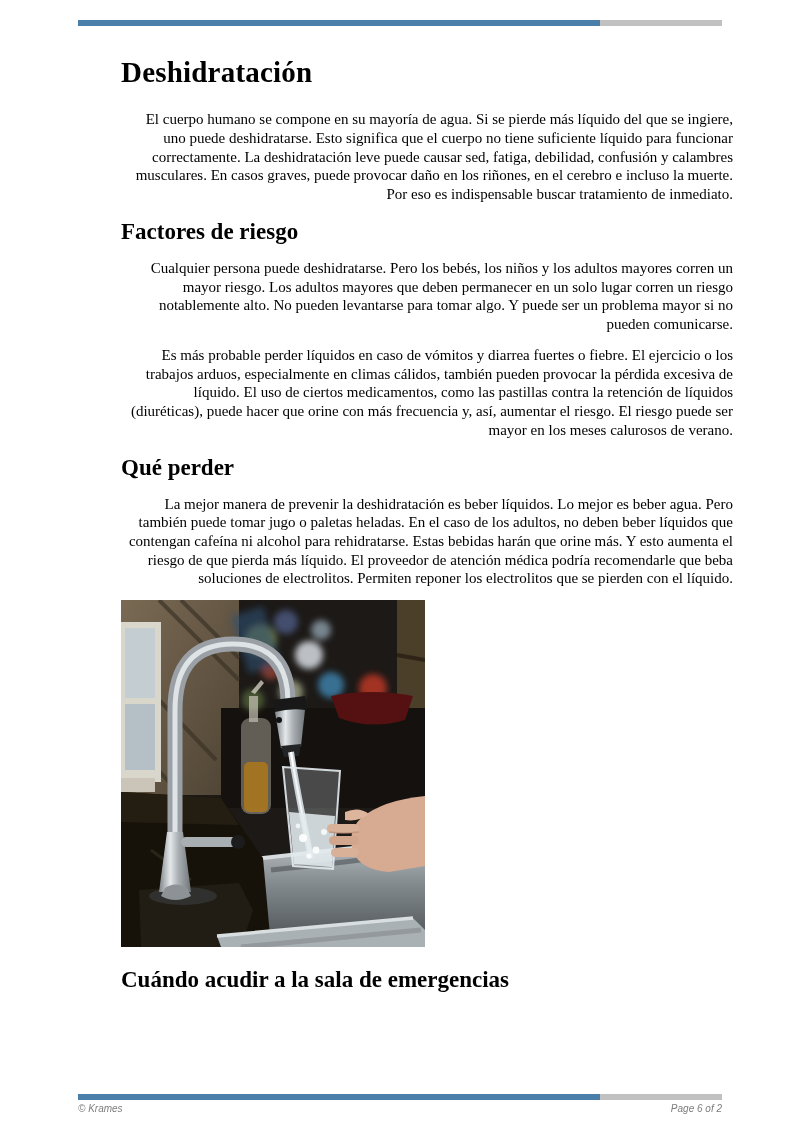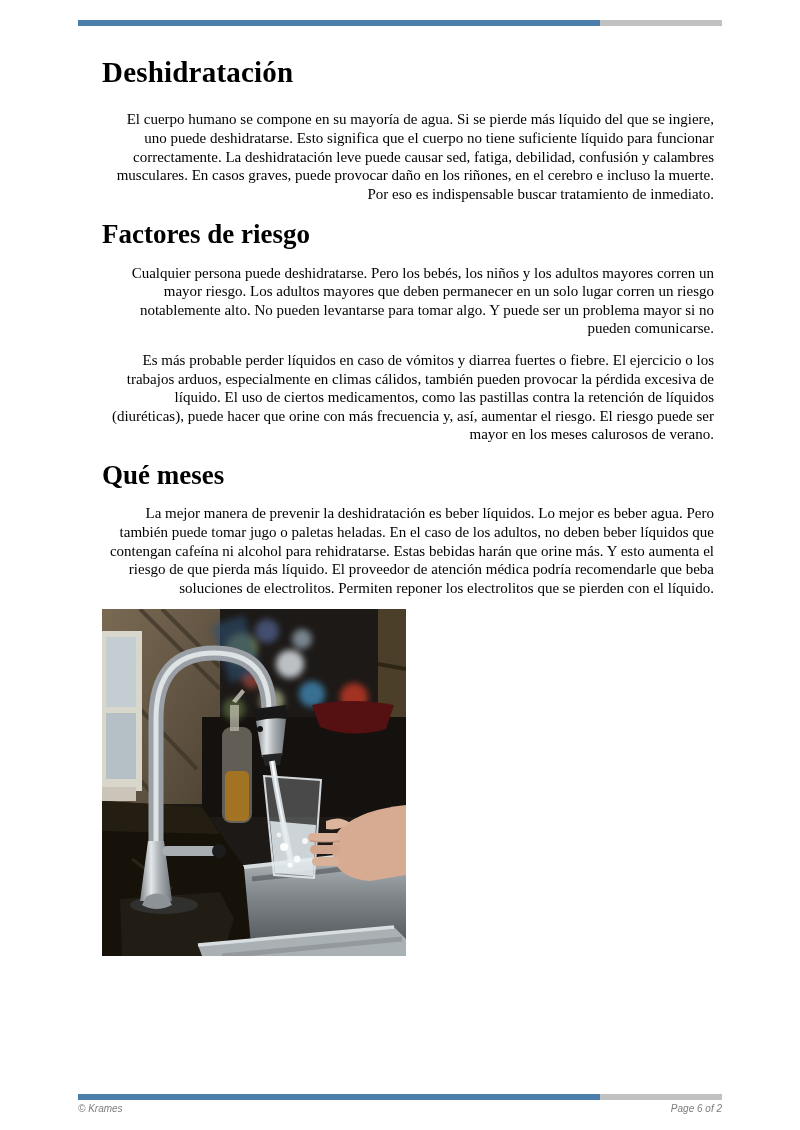--- a/index.html
+++ b/index.html
@@ -11,26 +11,26 @@
   .page{
     position:relative;width:800px;height:1130px;background:#ffffff;
     font-family:"Liberation Serif",serif;color:#000;overflow:hidden;
   }
   .rule-bar{position:absolute;left:78px;width:644px;height:6px;display:flex;}
   .rule-bar .seg-blue{width:522px;height:100%;background:var(--accent);}
   .rule-bar .seg-gray{flex:1;height:100%;background:var(--bar-gray);}
   .rule-bar.top{top:20px;}
   .rule-bar.bottom{top:1094px;}
 
-  .content{position:absolute;left:102px;top:0;width:612px;}
+  .content{position:absolute;left:121px;top:0;width:612px;}
   h1.doc-title{font-size:29px;line-height:1.15;font-weight:bold;margin:56px 0 0 0;letter-spacing:.2px;}
   .content p{font-size:15px;line-height:18.6px;margin:0;text-align:right;}
   p.para{margin-top:13px;}
   p.intro{margin-top:21px;}
-  h2.sec-heading{font-size:27px;line-height:1.2;font-weight:bold;margin:15px 0 0 0;}
+  h2.sec-heading{font-size:23px;line-height:1.2;font-weight:bold;margin:15px 0 0 0;}
   h2.last{margin-top:19px;}
 
   .photo-wrap{margin-top:12px;width:304px;height:347px;position:relative;}
   .photo-wrap svg{display:block;width:304px;height:347px;}
 
   .footer{
     position:absolute;left:78px;top:1103px;width:644px;
     display:flex;justify-content:space-between;
     font-family:"Liberation Sans",sans-serif;font-style:italic;
     font-size:10px;color:var(--footer-text);
@@ -48,21 +48,21 @@
 
   <div class="content">
     <h1 class="doc-title">Deshidratación</h1>
 
     <p class="intro">El cuerpo humano se compone en su mayoría de agua. Si se pierde más líquido del que se ingiere, uno puede deshidratarse. Esto significa que el cuerpo no tiene suficiente líquido para funcionar correctamente. La deshidratación leve puede causar sed, fatiga, debilidad, confusión y calambres musculares. En casos graves, puede provocar daño en los riñones, en el cerebro e incluso la muerte. Por eso es indispensable buscar tratamiento de inmediato.</p>
 
     <h2 class="sec-heading">Factores de riesgo</h2>
     <p class="para">Cualquier persona puede deshidratarse. Pero los bebés, los niños y los adultos mayores corren un mayor riesgo. Los adultos mayores que deben permanecer en un solo lugar corren un riesgo notablemente alto. No pueden levantarse para tomar algo. Y puede ser un problema mayor si no pueden comunicarse.</p>
     <p class="para">Es más probable perder líquidos en caso de vómitos y diarrea fuertes o fiebre. El ejercicio o los trabajos arduos, especialmente en climas cálidos, también pueden provocar la pérdida excesiva de líquido. El uso de ciertos medicamentos, como las pastillas contra la retención de líquidos (diuréticas), puede hacer que orine con más frecuencia y, así, aumentar el riesgo. El riesgo puede ser mayor en los meses calurosos de verano.</p>
 
-    <h2 class="sec-heading">Qué meses</h2>
+    <h2 class="sec-heading">Qué perder</h2>
     <p class="para">La mejor manera de prevenir la deshidratación es beber líquidos. Lo mejor es beber agua. Pero también puede tomar jugo o paletas heladas. En el caso de los adultos, no deben beber líquidos que contengan cafeína ni alcohol para rehidratarse. Estas bebidas harán que orine más. Y esto aumenta el riesgo de que pierda más líquido. El proveedor de atención médica podría recomendarle que beba soluciones de electrolitos. Permiten reponer los electrolitos que se pierden con el líquido.</p>
 
     <div class="photo-wrap" role="img" aria-label="Grifo de cocina llenando con agua un vaso sostenido por una mano sobre el fregadero">
       <svg viewBox="0 0 304 347" preserveAspectRatio="none">
         <defs>
           <linearGradient id="steelV" x1="0" y1="0" x2="1" y2="0">
             <stop offset="0" stop-color="#7d8387"></stop>
               <stop offset="0.35" stop-color="#e4e8ea"></stop>
             <stop offset="0.6" stop-color="#aab0b4"></stop>
               <stop offset="1" stop-color="#6f7578"></stop>
@@ -165,20 +165,21 @@
           <path d="M224,212 q14,-6 24,2 q-10,8 -24,6 z" fill="#ddb49c"></path>
           <path d="M238,232 q-16,2 -30,0" stroke="#b98f77" stroke-width="1.5" fill="none" opacity="0.7"></path>
         </g>
 
         <path d="M96,336 L292,318 L304,330 L304,347 L100,347 Z" fill="#aab1b5"></path>
         <path d="M96,336 L292,318" stroke="#d9dee0" stroke-width="3.5" fill="none"></path>
         <path d="M120,347 L300,330" stroke="#83898d" stroke-width="5" fill="none" opacity="0.6"></path>
       </svg>
     </div>
 
+    <h2 class="sec-heading last">Cuándo acudir a la sala de emergencias</h2>
   </div>
 
   <div class="rule-bar bottom">
     <div class="seg-blue"></div>
     <div class="seg-gray"></div>
   </div>
 
   <div class="footer">
     <span>© Krames</span>
     <span>Page 6 of 2</span>

